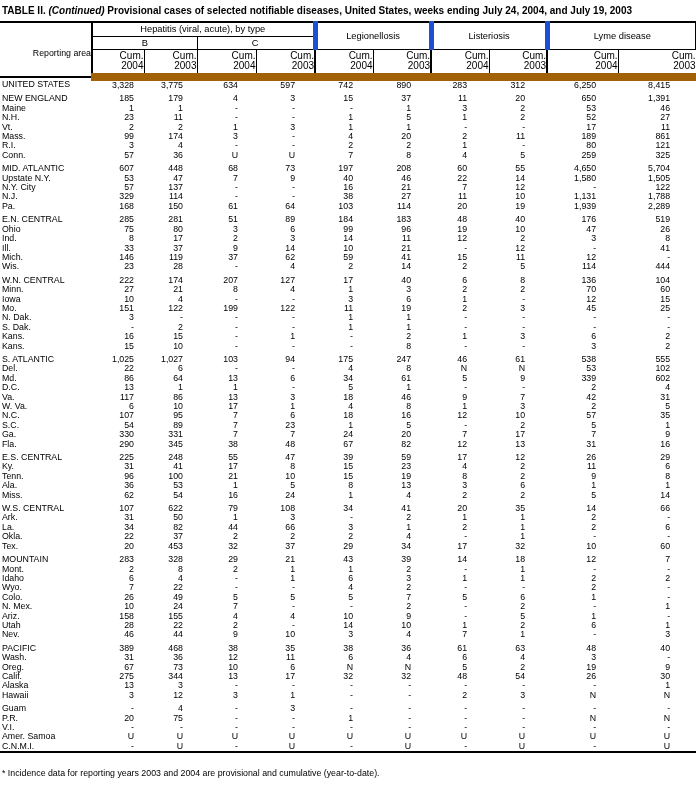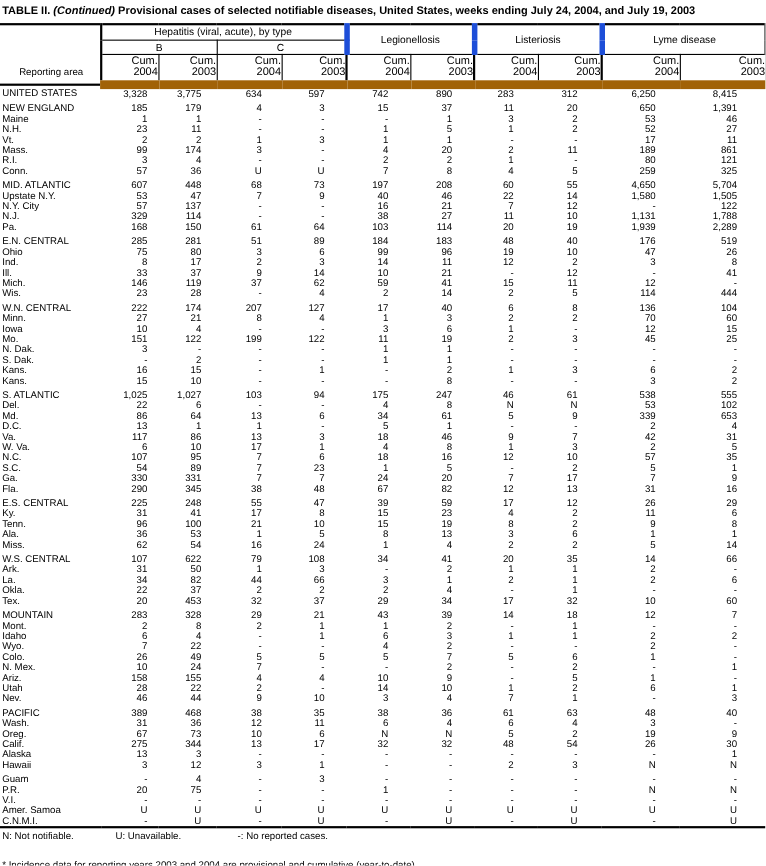--- a/index.html
+++ b/index.html
@@ -14,22 +14,22 @@
 
   table.disease { border-collapse:collapse; table-layout:fixed; width:696px;
     border-top:2px solid #000; border-bottom:2px solid #000; }
   col.w-area{width:92px} col.w1{width:52px} col.w2{width:53px} col.w3{width:59px}
   col.w4{width:59px} col.w5{width:58px} col.w6{width:58px} col.w7{width:58px}
   col.w8{width:58px} col.w9{width:71px} col.w10{width:78px}
 
   thead th { font-weight:normal; padding:0; }
   .h1 th.grp { font-size:9.3px; line-height:13px; text-align:center; }
   .h2 th.sub { font-size:9.3px; line-height:12px; text-align:center; }
-  th.area-h { vertical-align:bottom; text-align:center; font-size:8.8px;
-    padding:0 0 6px 2px; border-bottom:2px solid #000; }
+  th.area-h { vertical-align:bottom; text-align:right; font-size:8.8px;
+    padding:0 0 18px 2px; border-bottom:2px solid #000; }
   th.hep  { border-left:2px solid #000; border-right:2px solid #000; border-bottom:1px solid #000; }
   th.spanv{ border-left:5px solid #1d4ed8; border-right:2px solid #000; border-bottom:1px solid #000;
     vertical-align:middle; font-size:9.3px; text-align:center; }
   .h2 th.sub-b { border-left:2px solid #000; border-right:1px solid #000; border-bottom:1px solid #000; }
   .h2 th.sub-c { border-right:2px solid #000; border-bottom:1px solid #000; }
   .h3 th.cum { font-size:10px; line-height:10px; text-align:right;
     border-bottom:8px solid #a16207; border-right:1px solid #000; padding:1px 0 2px 0; }
   .h3 th.c0 { border-left:2px solid #000; }
   .h3 th.c3, .h3 th.c5, .h3 th.c7 { border-right:2px solid #000; }
   .h3 th.c9 { border-right:1px solid #000; }
@@ -509,21 +509,21 @@
           <td class="area">Md.</td>
           <td class="num c0">86</td>
           <td class="num c1">64</td>
           <td class="num c2">13</td>
           <td class="num c3">6</td>
           <td class="num c4">34</td>
           <td class="num c5">61</td>
           <td class="num c6">5</td>
           <td class="num c7">9</td>
           <td class="num c8">339</td>
-          <td class="num c9">653</td>
+          <td class="num c9">602</td>
         </tr>
         <tr>
           <td class="area">D.C.</td>
           <td class="num c0">13</td>
           <td class="num c1">1</td>
           <td class="num c2">1</td>
           <td class="num c3">-</td>
           <td class="num c4">5</td>
           <td class="num c5">1</td>
           <td class="num c6">-</td>
@@ -996,19 +996,16 @@
           <td class="num c5">U</td>
           <td class="num c6">-</td>
           <td class="num c7">U</td>
           <td class="num c8">-</td>
           <td class="num c9">U</td>
         </tr>
       </tbody>
   </table>
 
   <div class="footnotes">
-    <div>
-      <span class="fn-item fn-n">N: Not notifiable.</span><span class="fn-item fn-u">U: Unavailable.</span><span class="fn-item">-: No reported cases.</span>
-    </div>
     <div class="fn-line2">* Incidence data for reporting years 2003 and 2004 are provisional and cumulative (year-to-date).</div>
   </div>
 
 </div>
 
 </body></html>

